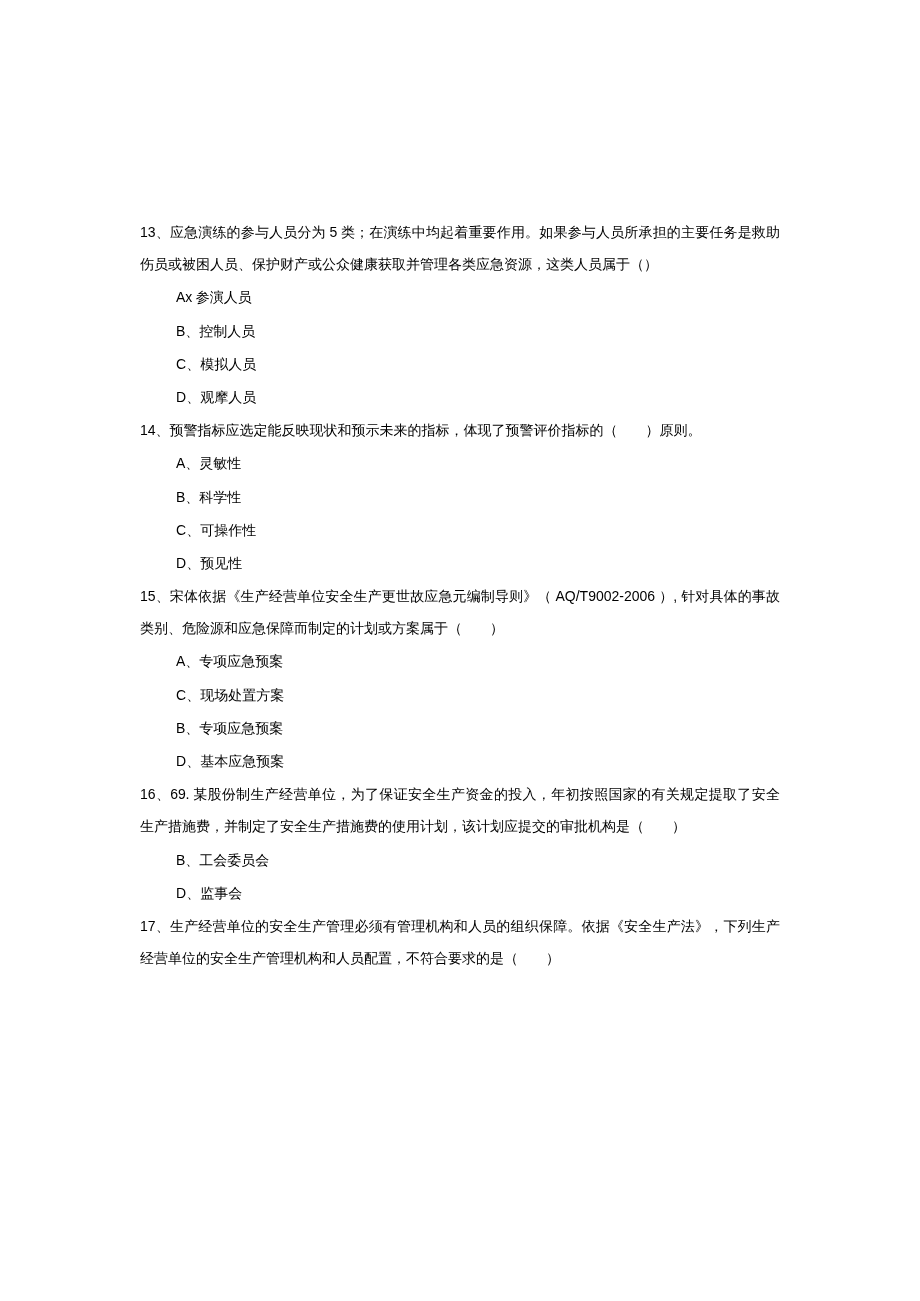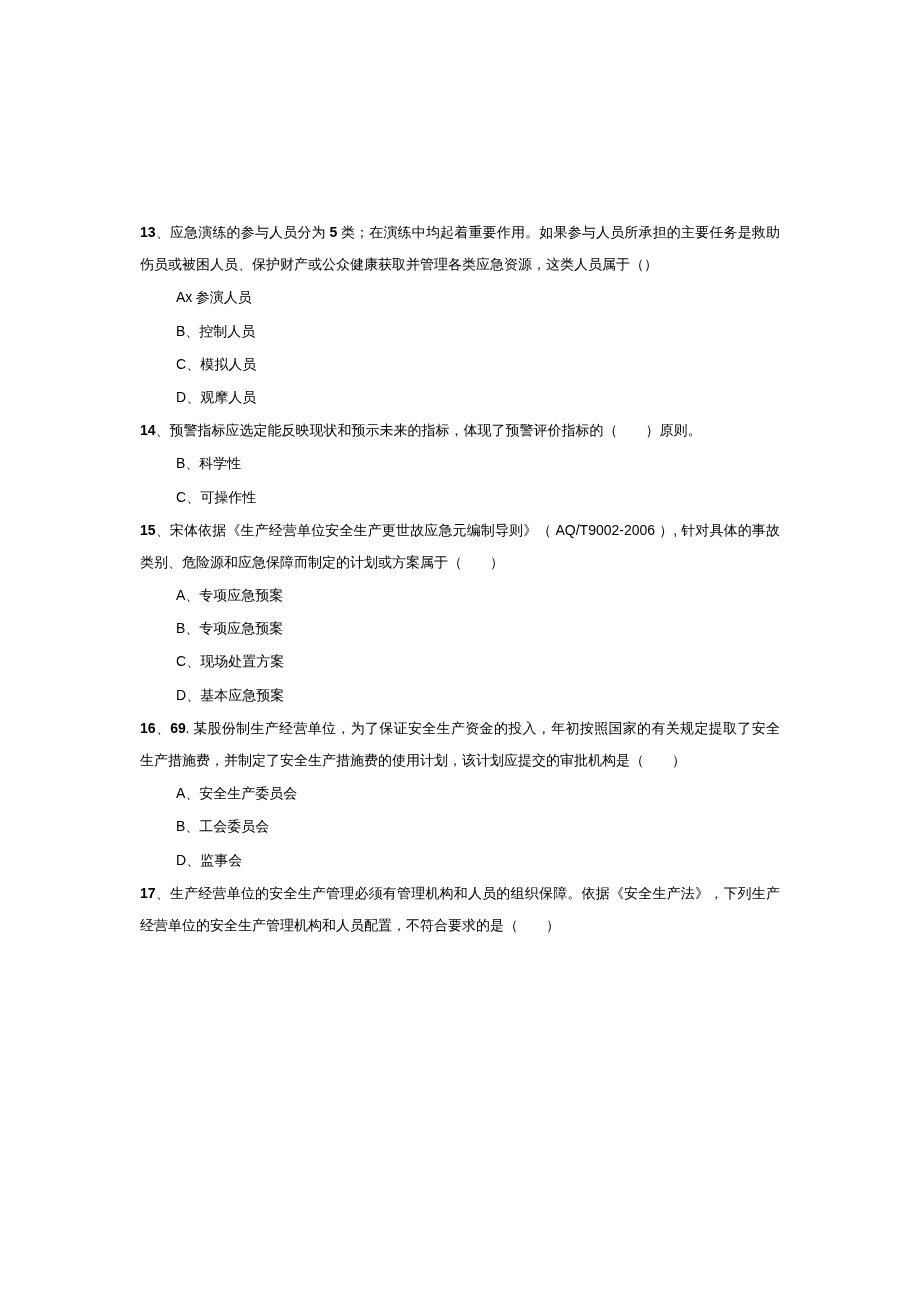--- a/index.html
+++ b/index.html
@@ -14,21 +14,21 @@
       line-height: 2.3;
     }
     .question {
       margin-bottom: 0;
     }
     .stem {
       text-align: justify;
     }
     .num {
       font-family: Arial, sans-serif;
-      font-weight: bold;
+      font-weight: normal;
     }
     .option {
       padding-left: 36px;
     }
     .opt-label {
       font-family: Arial, sans-serif;
       font-weight: normal;
     }
     .aq {
       font-family: Arial, sans-serif;
@@ -45,39 +45,40 @@
   <div class="option"><span class="opt-label">Ax</span><span> </span><span>参演人员</span></div>
   <div class="option"><span class="opt-label">B</span><span>、</span><span>控制人员</span></div>
   <div class="option"><span class="opt-label">C</span><span>、</span><span>模拟人员</span></div>
   <div class="option"><span class="opt-label">D</span><span>、</span><span>观摩人员</span></div>
 </div>
 
 <div class="question">
   <div class="stem">
     <span class="num">14</span><span>、预警指标应选定能反映现状和预示未来的指标，体现了预警评价指标的（　　）原则。</span>
   </div>
+  <div class="option"><span class="opt-label">A</span><span>、</span><span>灵敏性</span></div>
   <div class="option"><span class="opt-label">B</span><span>、</span><span>科学性</span></div>
   <div class="option"><span class="opt-label">C</span><span>、</span><span>可操作性</span></div>
+  <div class="option"><span class="opt-label">D</span><span>、</span><span>预见性</span></div>
 </div>
 
 <div class="question">
   <div class="stem">
     <span class="num">15</span><span>、宋体依据《生产经营单位安全生产更世故应急元编制导则》</span><span class="aq">（ AQ/T9002-2006 ）, </span><span>针对具体的事故类别、危险源和应急保障而制定的计划或方案属于（　　）</span>
   </div>
   <div class="option"><span class="opt-label">A</span><span>、</span><span>专项应急预案</span></div>
+  <div class="option"><span class="opt-label">C</span><span>、</span><span>现场处置方案</span></div>
   <div class="option"><span class="opt-label">B</span><span>、</span><span>专项应急预案</span></div>
-  <div class="option"><span class="opt-label">C</span><span>、</span><span>现场处置方案</span></div>
   <div class="option"><span class="opt-label">D</span><span>、</span><span>基本应急预案</span></div>
 </div>
 
 <div class="question">
   <div class="stem">
     <span class="num">16</span><span>、</span><span class="num">69</span><span>. 某股份制生产经营单位，为了保证安全生产资金的投入，年初按照国家的有关规定提取了安全生产措施费，并制定了安全生产措施费的使用计划，该计划应提交的审批机构是（　　）</span>
   </div>
-  <div class="option"><span class="opt-label">A</span><span>、</span><span>安全生产委员会</span></div>
   <div class="option"><span class="opt-label">B</span><span>、</span><span>工会委员会</span></div>
   <div class="option"><span class="opt-label">D</span><span>、</span><span>监事会</span></div>
 </div>
 
 <div class="question">
   <div class="stem">
     <span class="num">17</span><span>、生产经营单位的安全生产管理必须有管理机构和人员的组织保障。依据《安全生产法》，下列生产经营单位的安全生产管理机构和人员配置，不符合要求的是（　　）</span>
   </div>
 </div>
 

